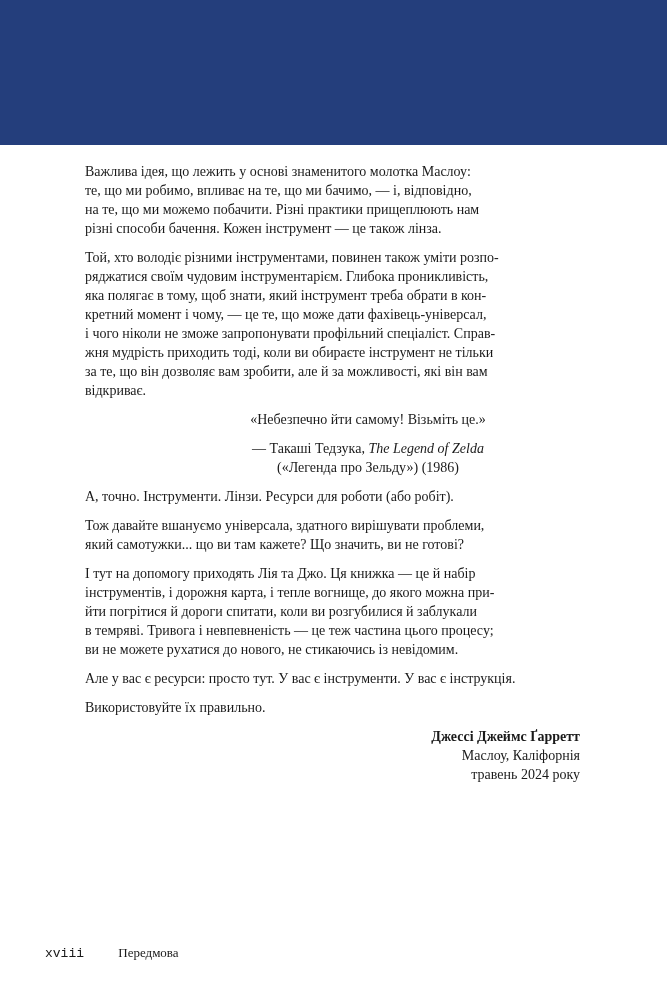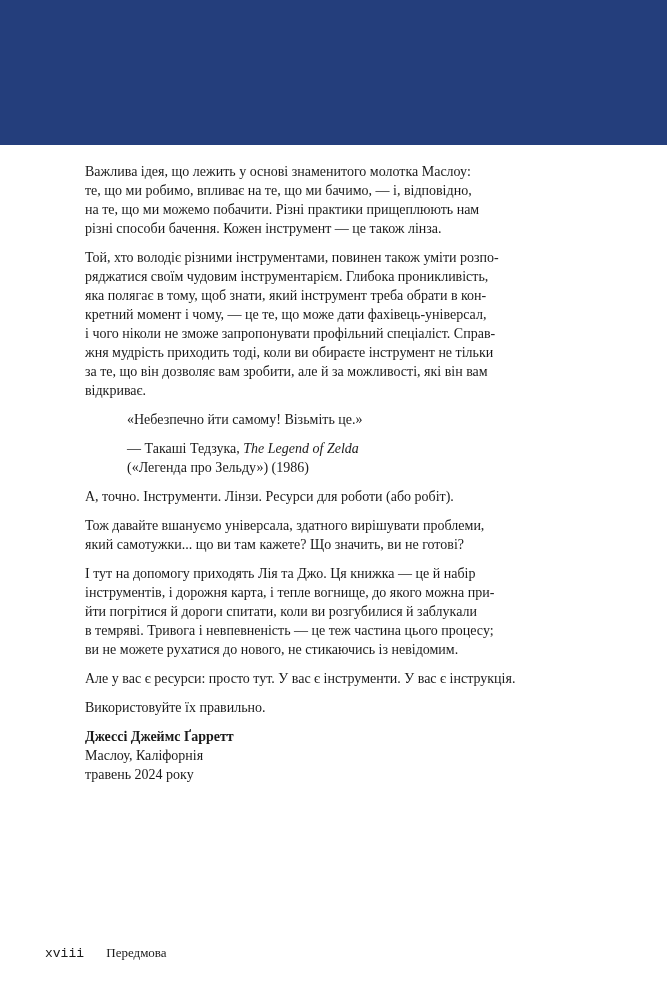--- a/index.html
+++ b/index.html
@@ -20,37 +20,39 @@
     font-size: 14px;
     line-height: 19px;
   }
   .content p {
     margin: 0 0 10px 0;
     white-space: pre;   
   }
   blockquote.epigraph {
     margin: 0 0 10px 42px;
     padding: 0;
+    text-align: center;
   }
   blockquote.epigraph .quote-line { margin-bottom: 10px; }
   blockquote.epigraph .attr-line1 { white-space: pre; }
   blockquote.epigraph em { font-style: italic; }
   .signature {
+    text-align: right;
     padding-right: 29px;
     line-height: 19px;
   }
   .signature .sig-name { font-weight: 700; }
   .footer {
     position: absolute;
     left: 45px; top: 945px;
     font-size: 13px;
     line-height: 15px;
   }
   .footer .folio { display: inline-block; font-family: Liberation Mono, monospace; }
-  .footer .section { display: inline-block; margin-left: 19px; }
+  .footer .section { display: inline-block; margin-left: 31px; }
 </style>
 </head>
 <body>
 
 <div class="band"></div>
 
 <div class="content">
 
   <p>Важлива ідея, що лежить у основі знаменитого молотка Маслоу:
 те, що ми робимо, впливає на те, що ми бачимо, — і, відповідно,

